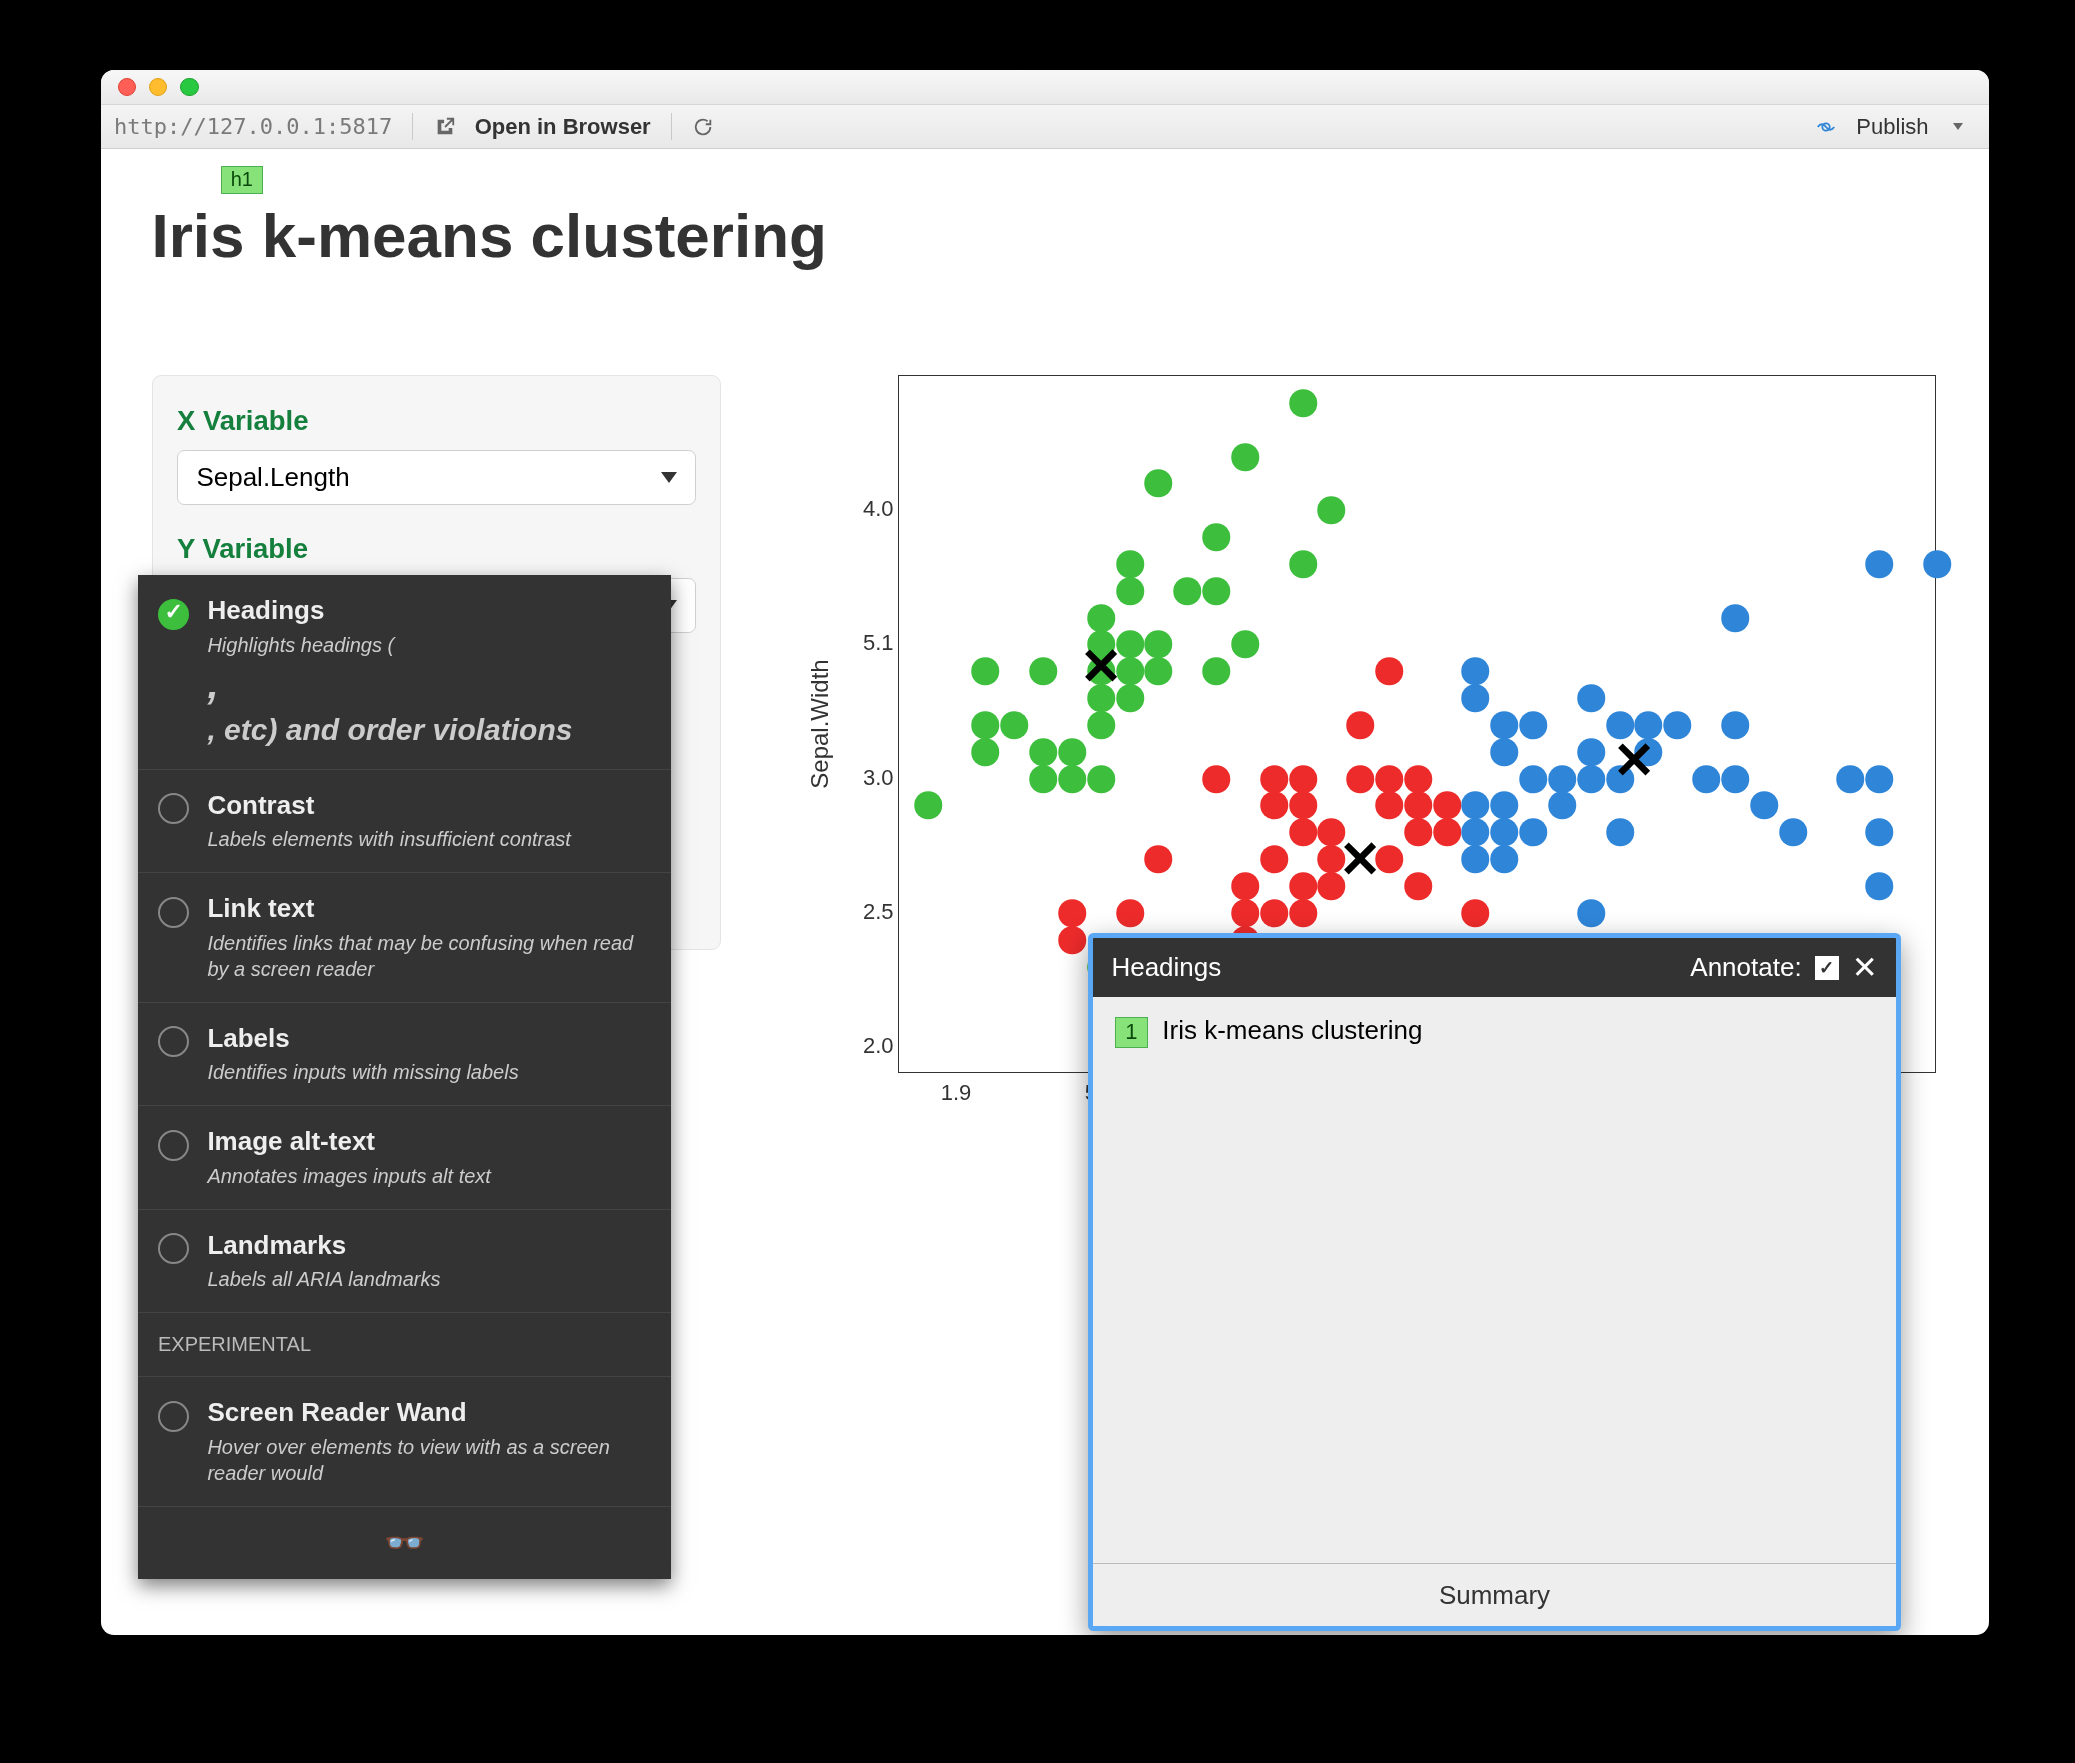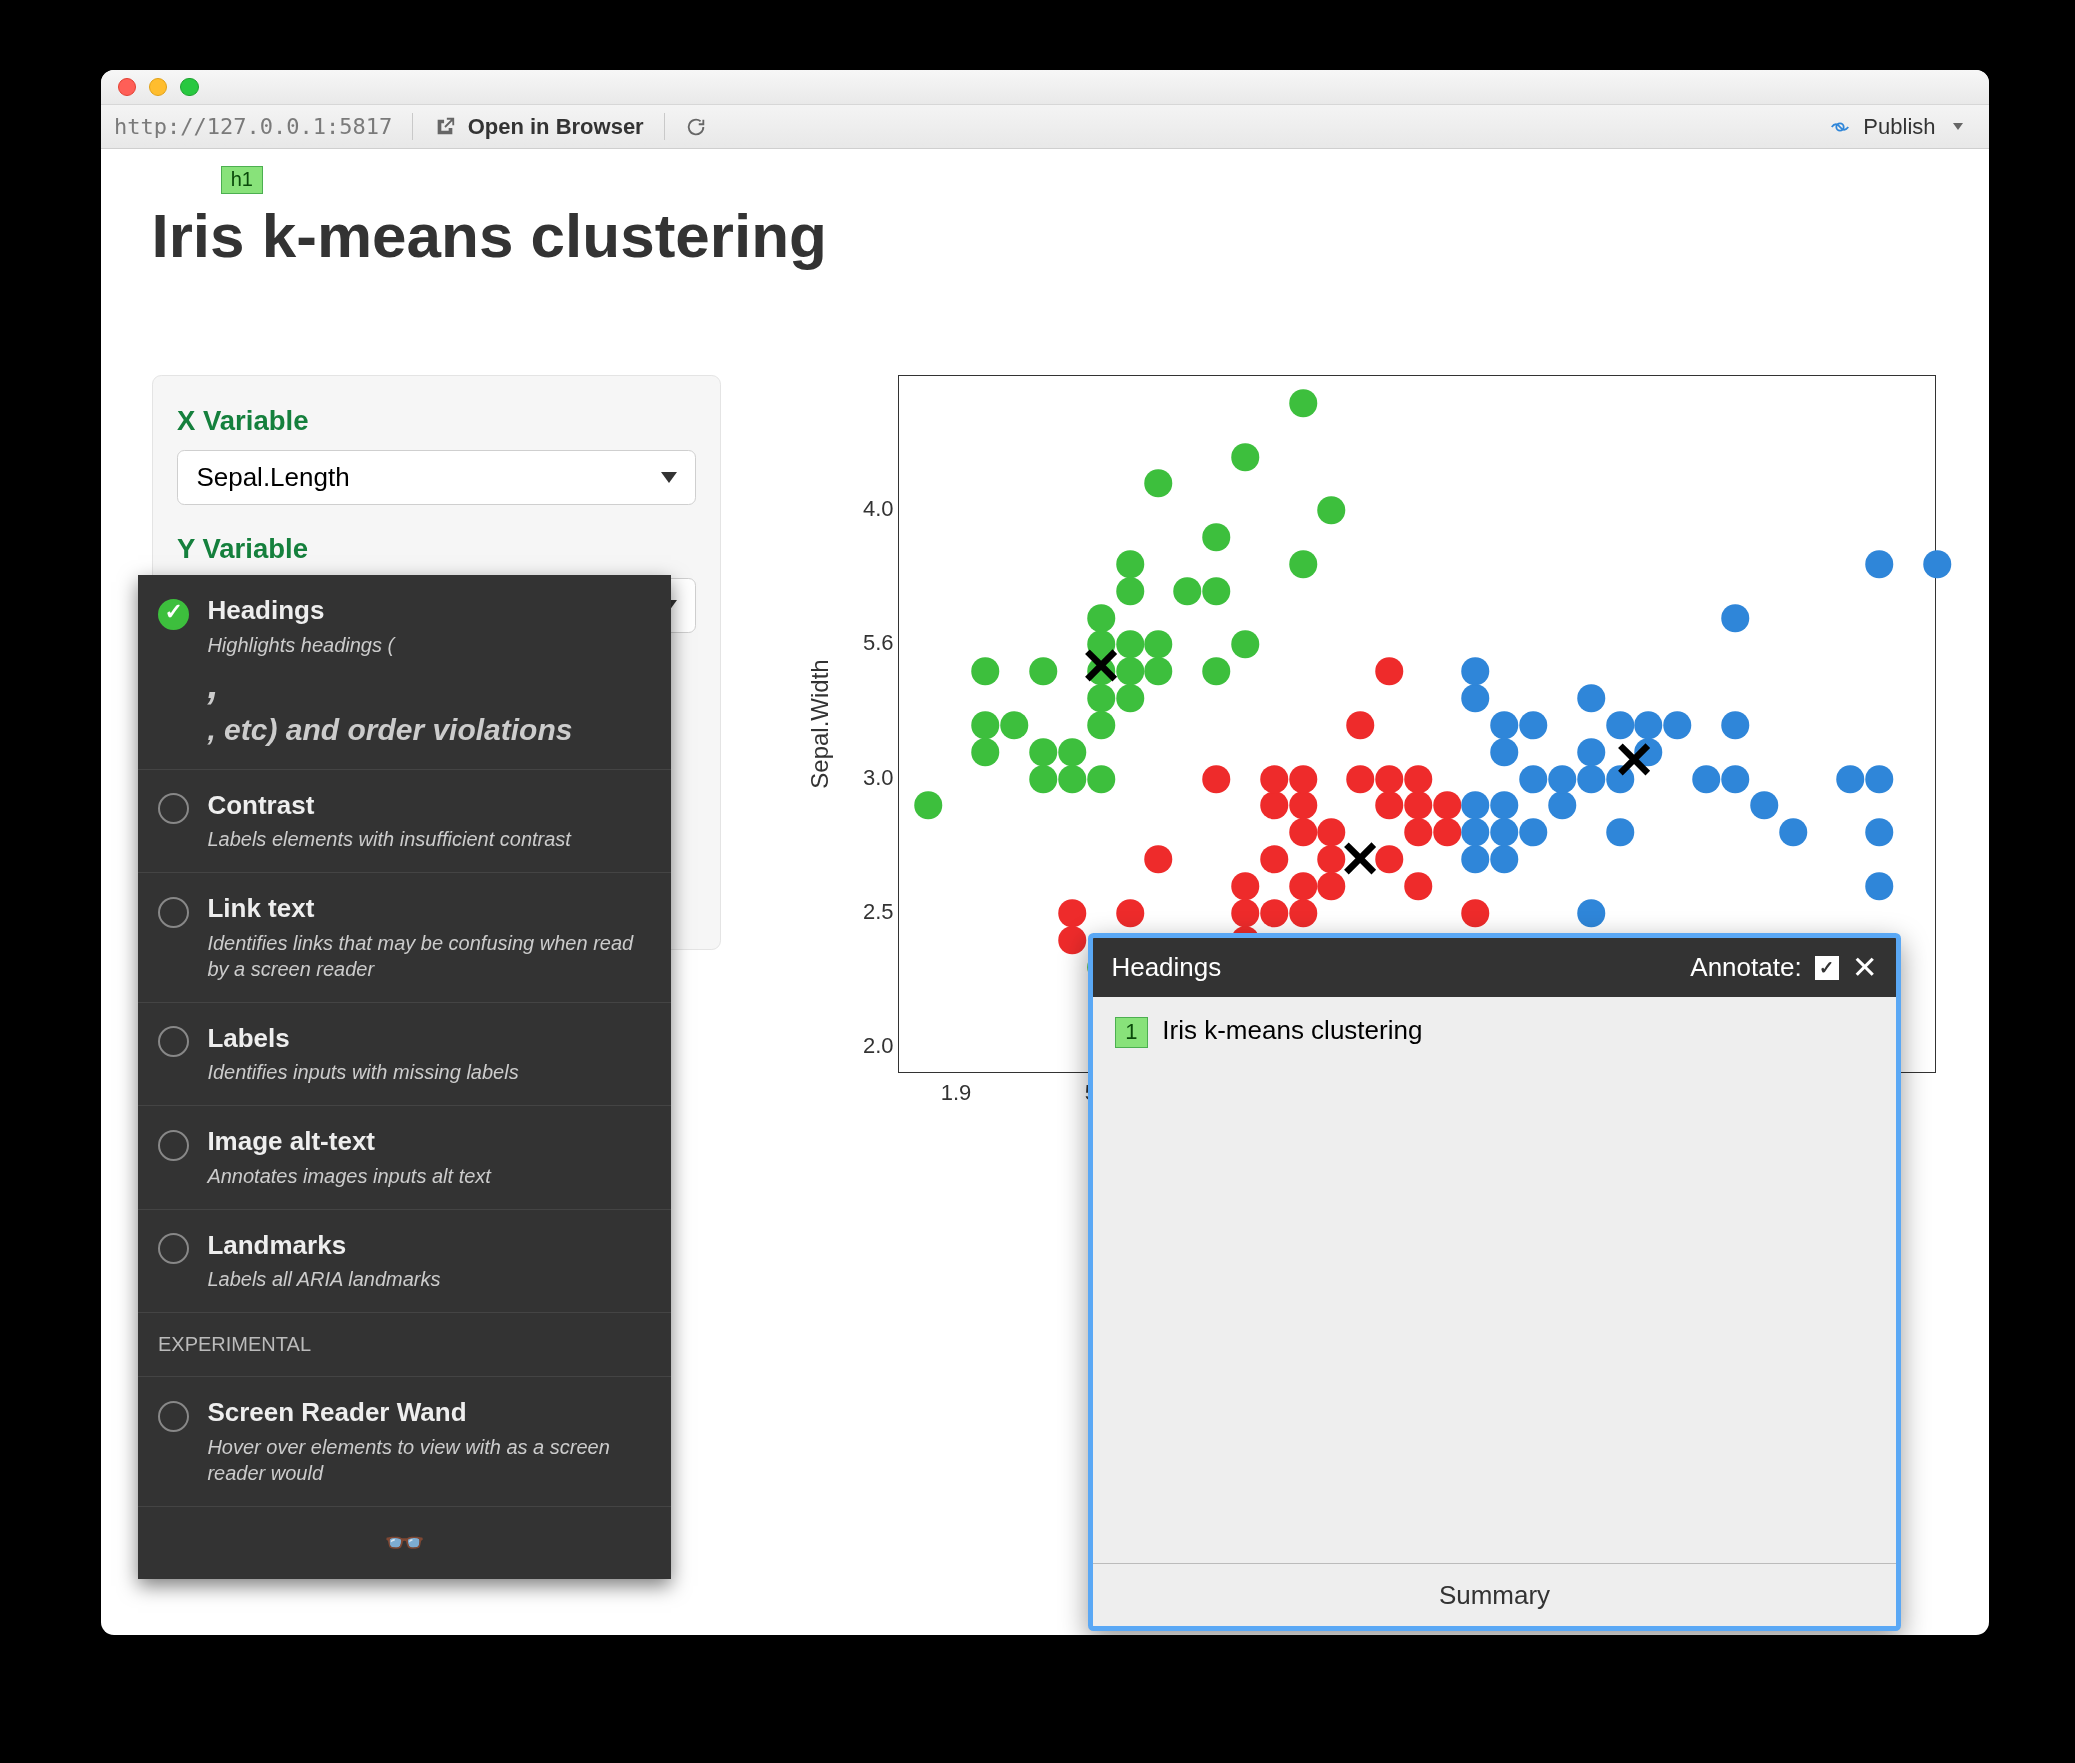--- a/index.html
+++ b/index.html
@@ -13,21 +13,21 @@
   
   .titlebar { height: 35px; background: linear-gradient(#f7f7f7,#e9e9e9); border-bottom:0.9px solid #d7d7d7; display:flex; align-items:center; padding-left:16.5px; gap:13px;}
   .dot { width:18.4px; height:18.4px; border-radius:50%; }
   .dot.red{background:#ff5f57;border:0.9px solid #e24033;}
   .dot.yellow{background:#ffbd2e;border:0.9px solid #e1a117;}
   .dot.green{background:#28c840;border:0.9px solid #1fa231;}
   
   .toolbar { height:44px; background:linear-gradient(#f4f4f4,#e8e8e8); border-bottom:0.9px solid #cfcfcf; display:flex; align-items:center; font-size:22px; color:#555;}
   .addr{padding:0 13px; font-family:Menlo,monospace; color:#7a7a7a;}
   .sep{width:0.9px;height:27.5px;background:#c9c9c9;margin:0 7.3px;}
-  .tb-btn{display:flex;align-items:center;gap:12px;padding:3.7px 13px;cursor:pointer;}
+  .tb-btn{display:flex;align-items:center;gap:19px;padding:3.7px 13px;cursor:pointer;}
   .tb-btn svg{width:22px;height:22px;}
   .spacer{flex:1;}
   .tb-right{display:flex;align-items:center;gap:7.3px;padding-right:13px;}
   .carat-down { width:0;height:0;border-left:5.5px solid transparent;border-right:5.5px solid transparent;border-top:7.3px solid #666; margin-left:5.5px;}
   
   .page{position:relative;padding:16.5px 27.5px;}
   .h1-badge{display:inline-block;background:#88e27a;border:0.9px solid #4caf50;color:#0a4a0a;font-size:20px;padding:1.8px 9.2px;margin-left:92px;}
   h1.title{font-size:62px;font-weight:700;color:#333;margin-top:5.5px;margin-left:23px;}
   
   .well{position:absolute;left:51px;top:226px;width:569px;height:575px;background:#f6f6f6;border:0.9px solid #e4e4e4;border-radius:9.2px;padding:22px 24px;}
@@ -239,21 +239,21 @@
             <div class="pt b" style="left: 980px; top: 188px;"></div>
             <div class="pt b" style="left: 1038px; top: 188px;"></div>
             <div class="cross" style="left: 202px; top: 290px;">✕</div>
             <div class="cross" style="left: 461px; top: 483px;">✕</div>
             <div class="cross" style="left: 735px; top: 384px;">✕</div>
           </div>
         <div id="yticks">
             <span class="ytick" style="top: 671px;">2.0</span>
             <span class="ytick" style="top: 537px;">2.5</span>
             <span class="ytick" style="top: 403px;">3.0</span>
-            <span class="ytick" style="top: 268px;">5.6</span>
+            <span class="ytick" style="top: 268px;">5.1</span>
             <span class="ytick" style="top: 134px;">4.0</span>
           </div>
         <div id="xticks">
             <span class="xtick" style="left: 168px;">1.9</span>
             <span class="xtick" style="left: 312px;">5.0</span>
             <span class="xtick" style="left: 456px;">5.5</span>
             <span class="xtick" style="left: 600px;">6.0</span>
             <span class="xtick" style="left: 744px;">6.5</span>
             <span class="xtick" style="left: 888px;">7.0</span>
             <span class="xtick" style="left: 1033px;">7.5</span>

